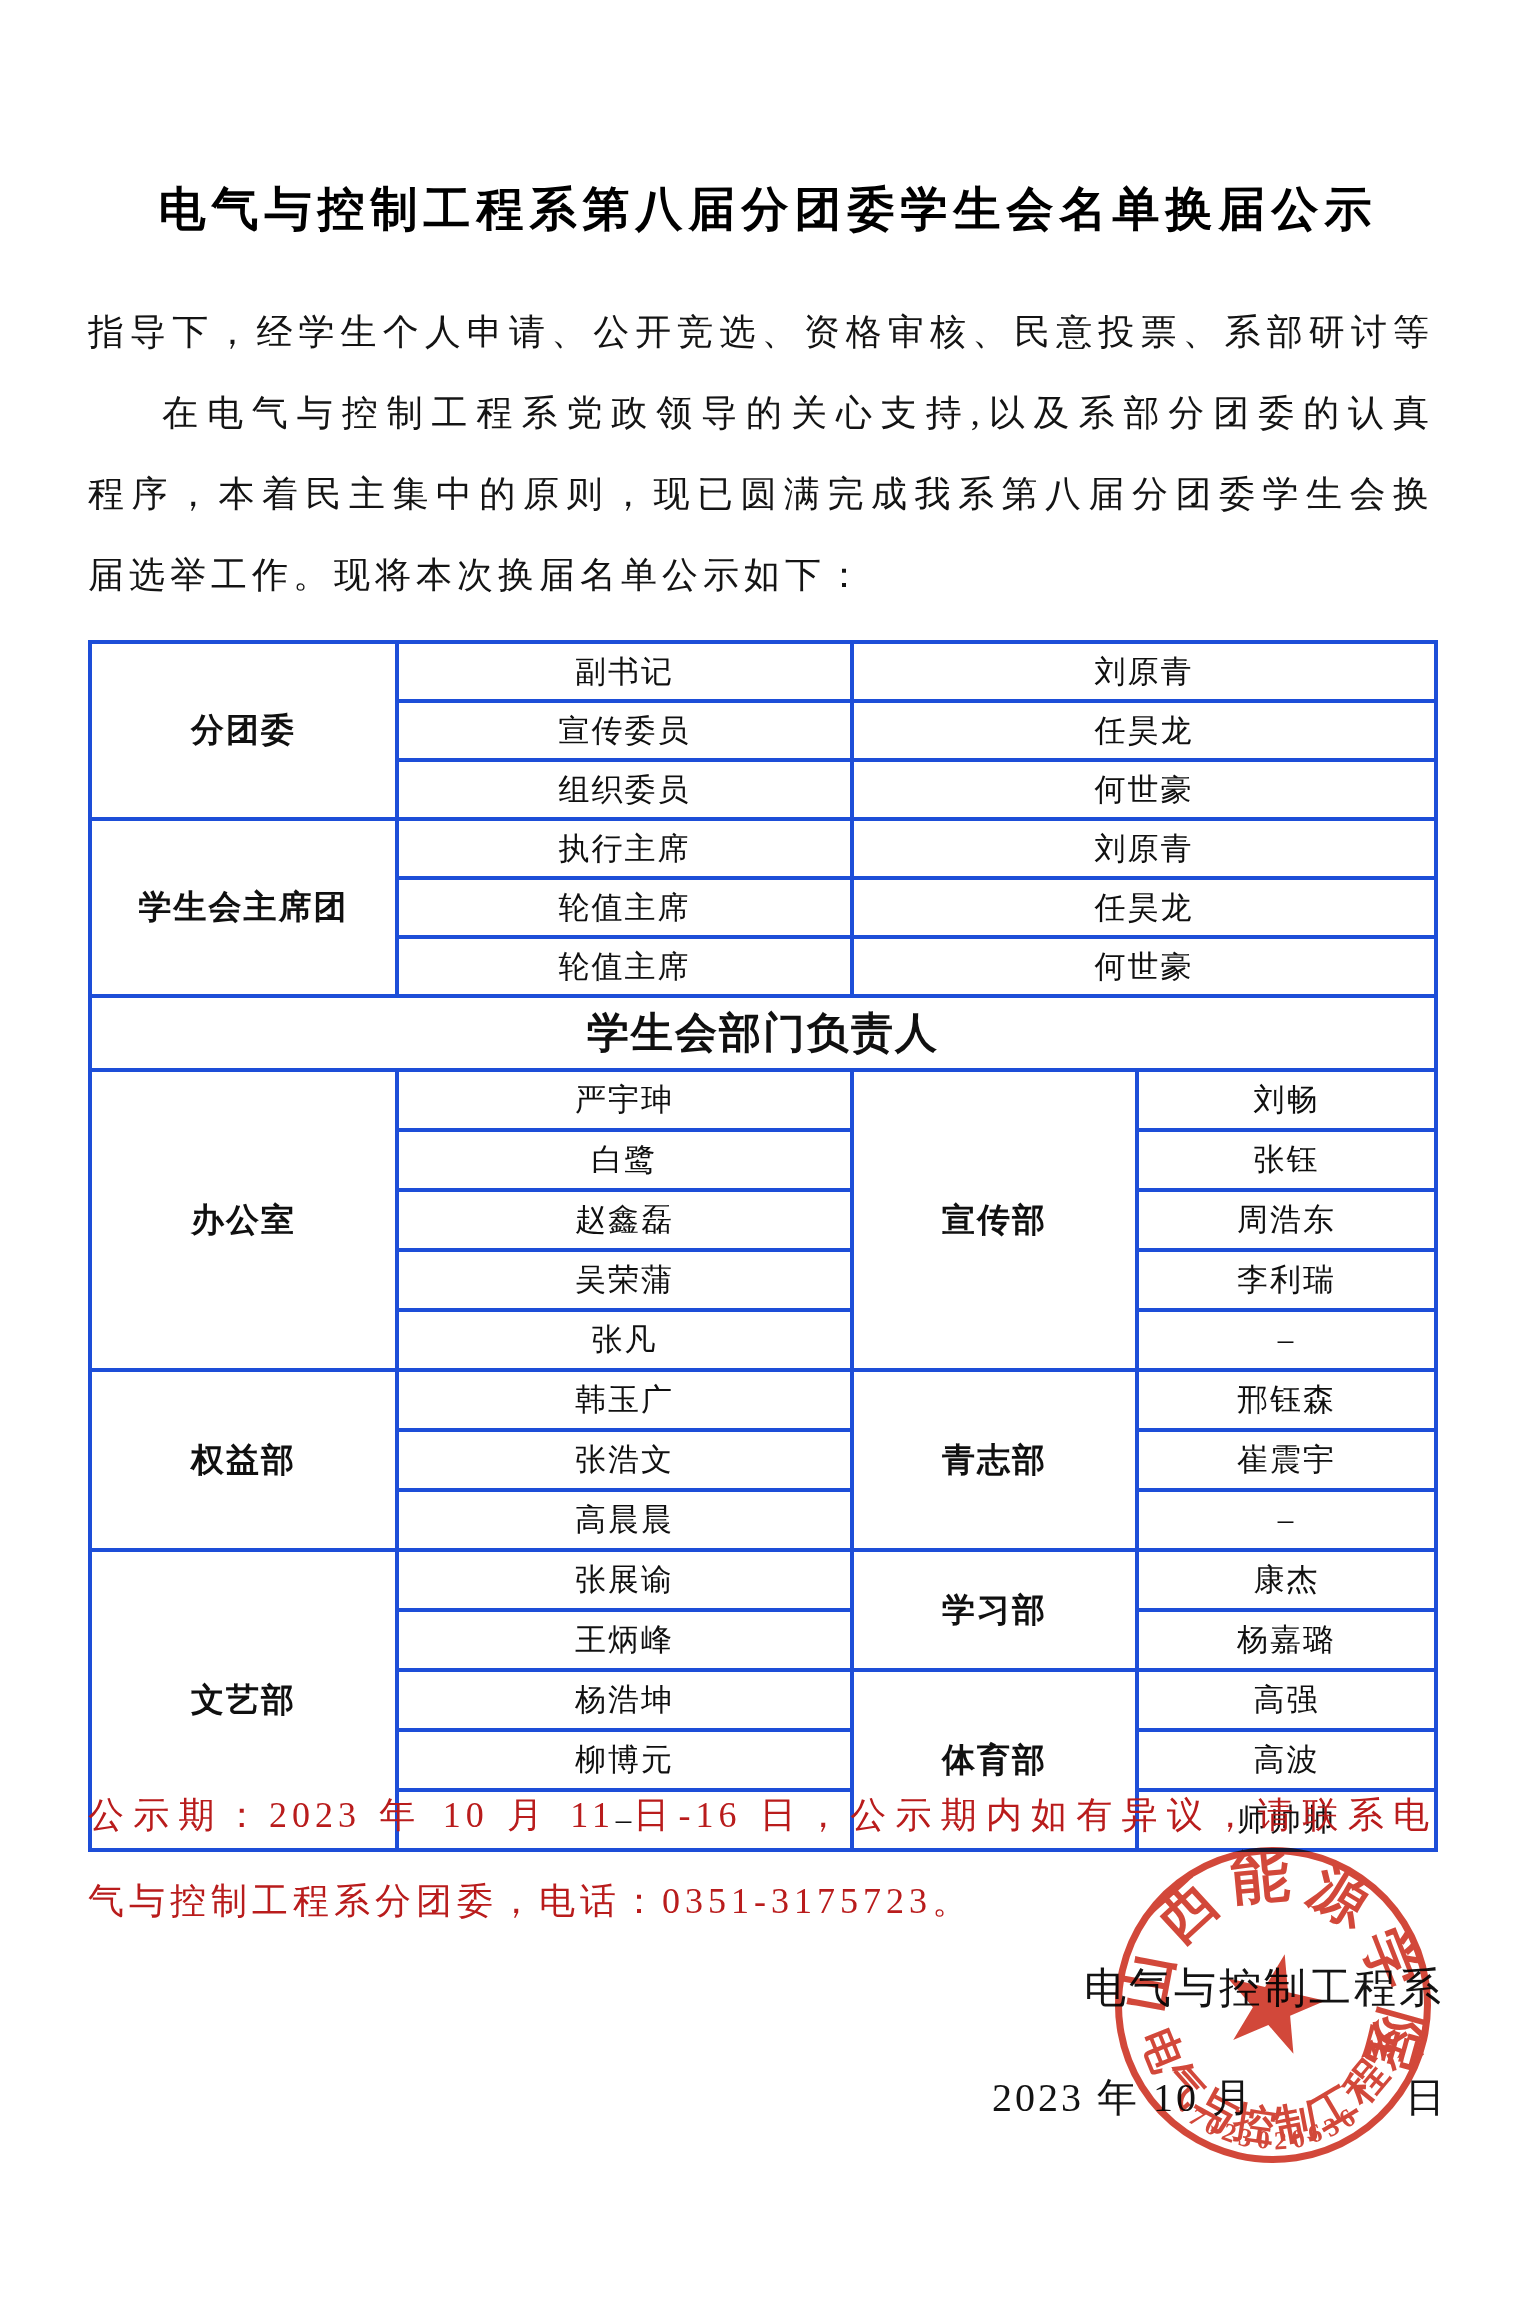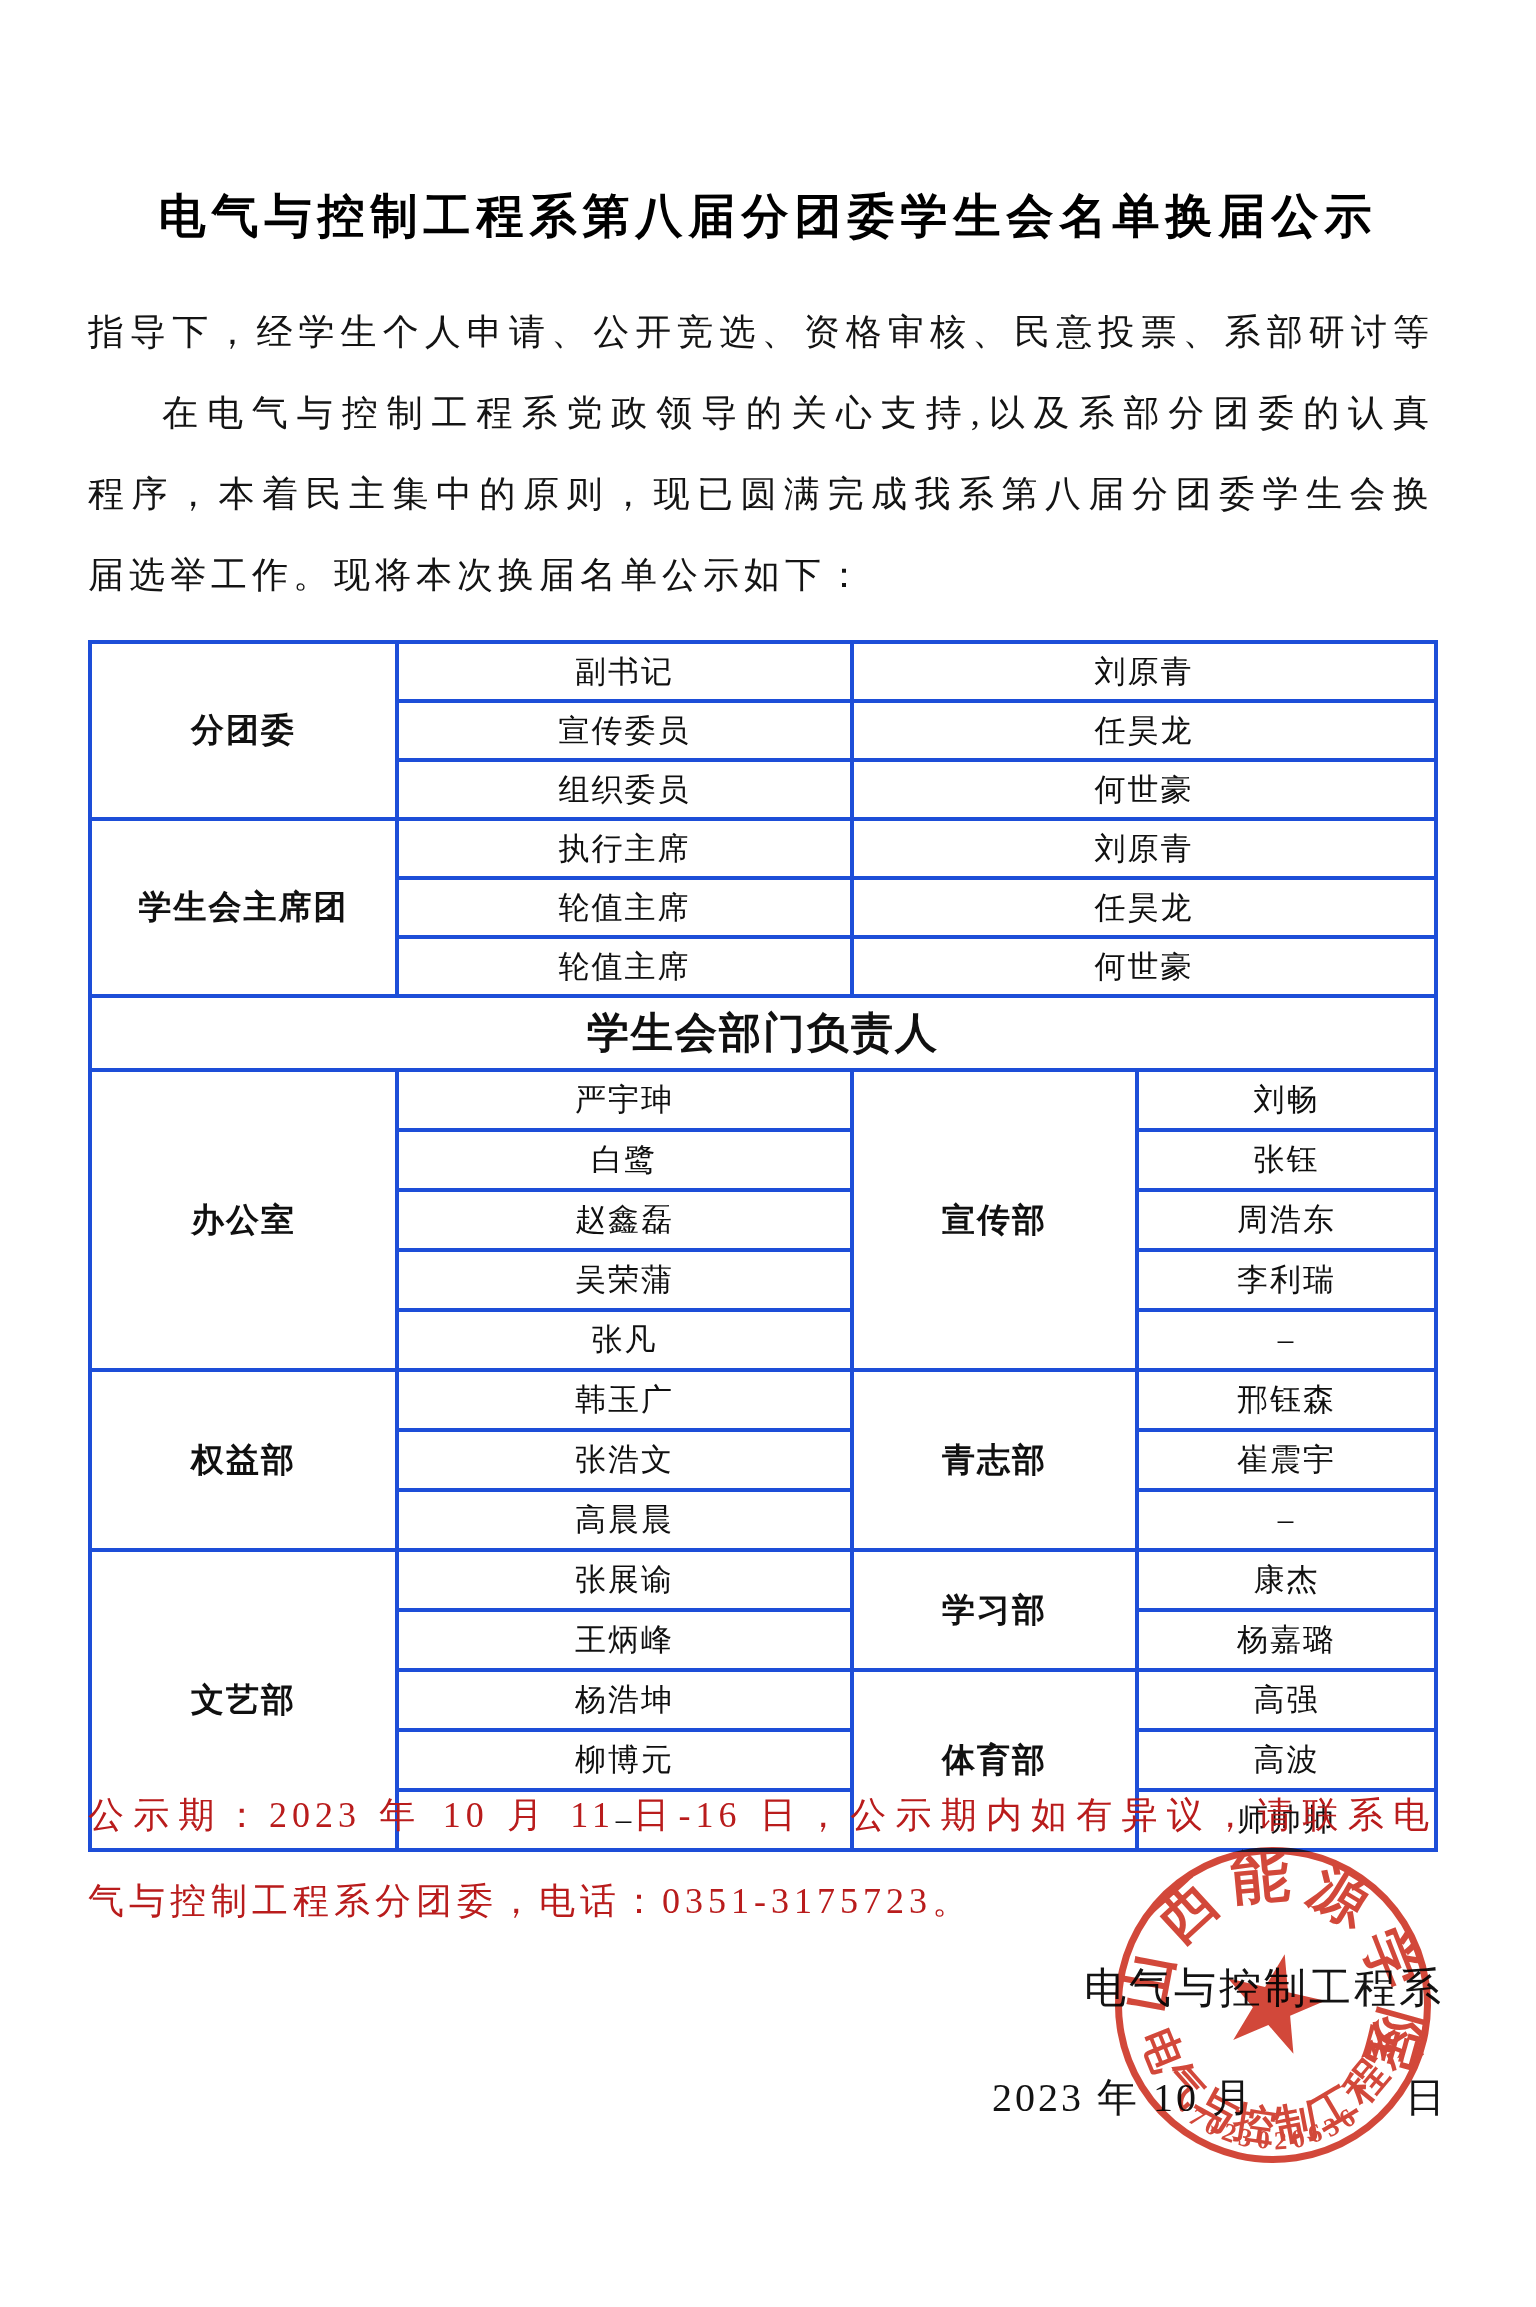--- a/index.html
+++ b/index.html
@@ -2,21 +2,21 @@
 <html><head>
 <meta charset="utf-8">
 <style>
   html,body{margin:0;padding:0;background:#888;}
   .page{
     position:relative;width:1536px;height:2307px;background:#ffffff;
     margin:0 auto;overflow:hidden;
     font-family:"Liberation Serif","DejaVu Serif",serif;color:#111;
   }
   .doc-title{
-    position:absolute;left:0;top:185px;width:100%;text-align:center;
+    position:absolute;left:0;top:178px;width:100%;text-align:center;
     font-family:"Liberation Sans","DejaVu Sans",sans-serif;
     font-weight:bold;font-size:47px;letter-spacing:6px;color:#000;
   }
   .intro{
     position:absolute;left:88px;top:292px;width:1346px;
     font-size:36px;line-height:81px;letter-spacing:5px;color:#141414;
   }
   .intro .ln{text-align:justify;}
   .intro .ln.j{text-align-last:justify;}
   .intro .ln.first{text-indent:74px;}

